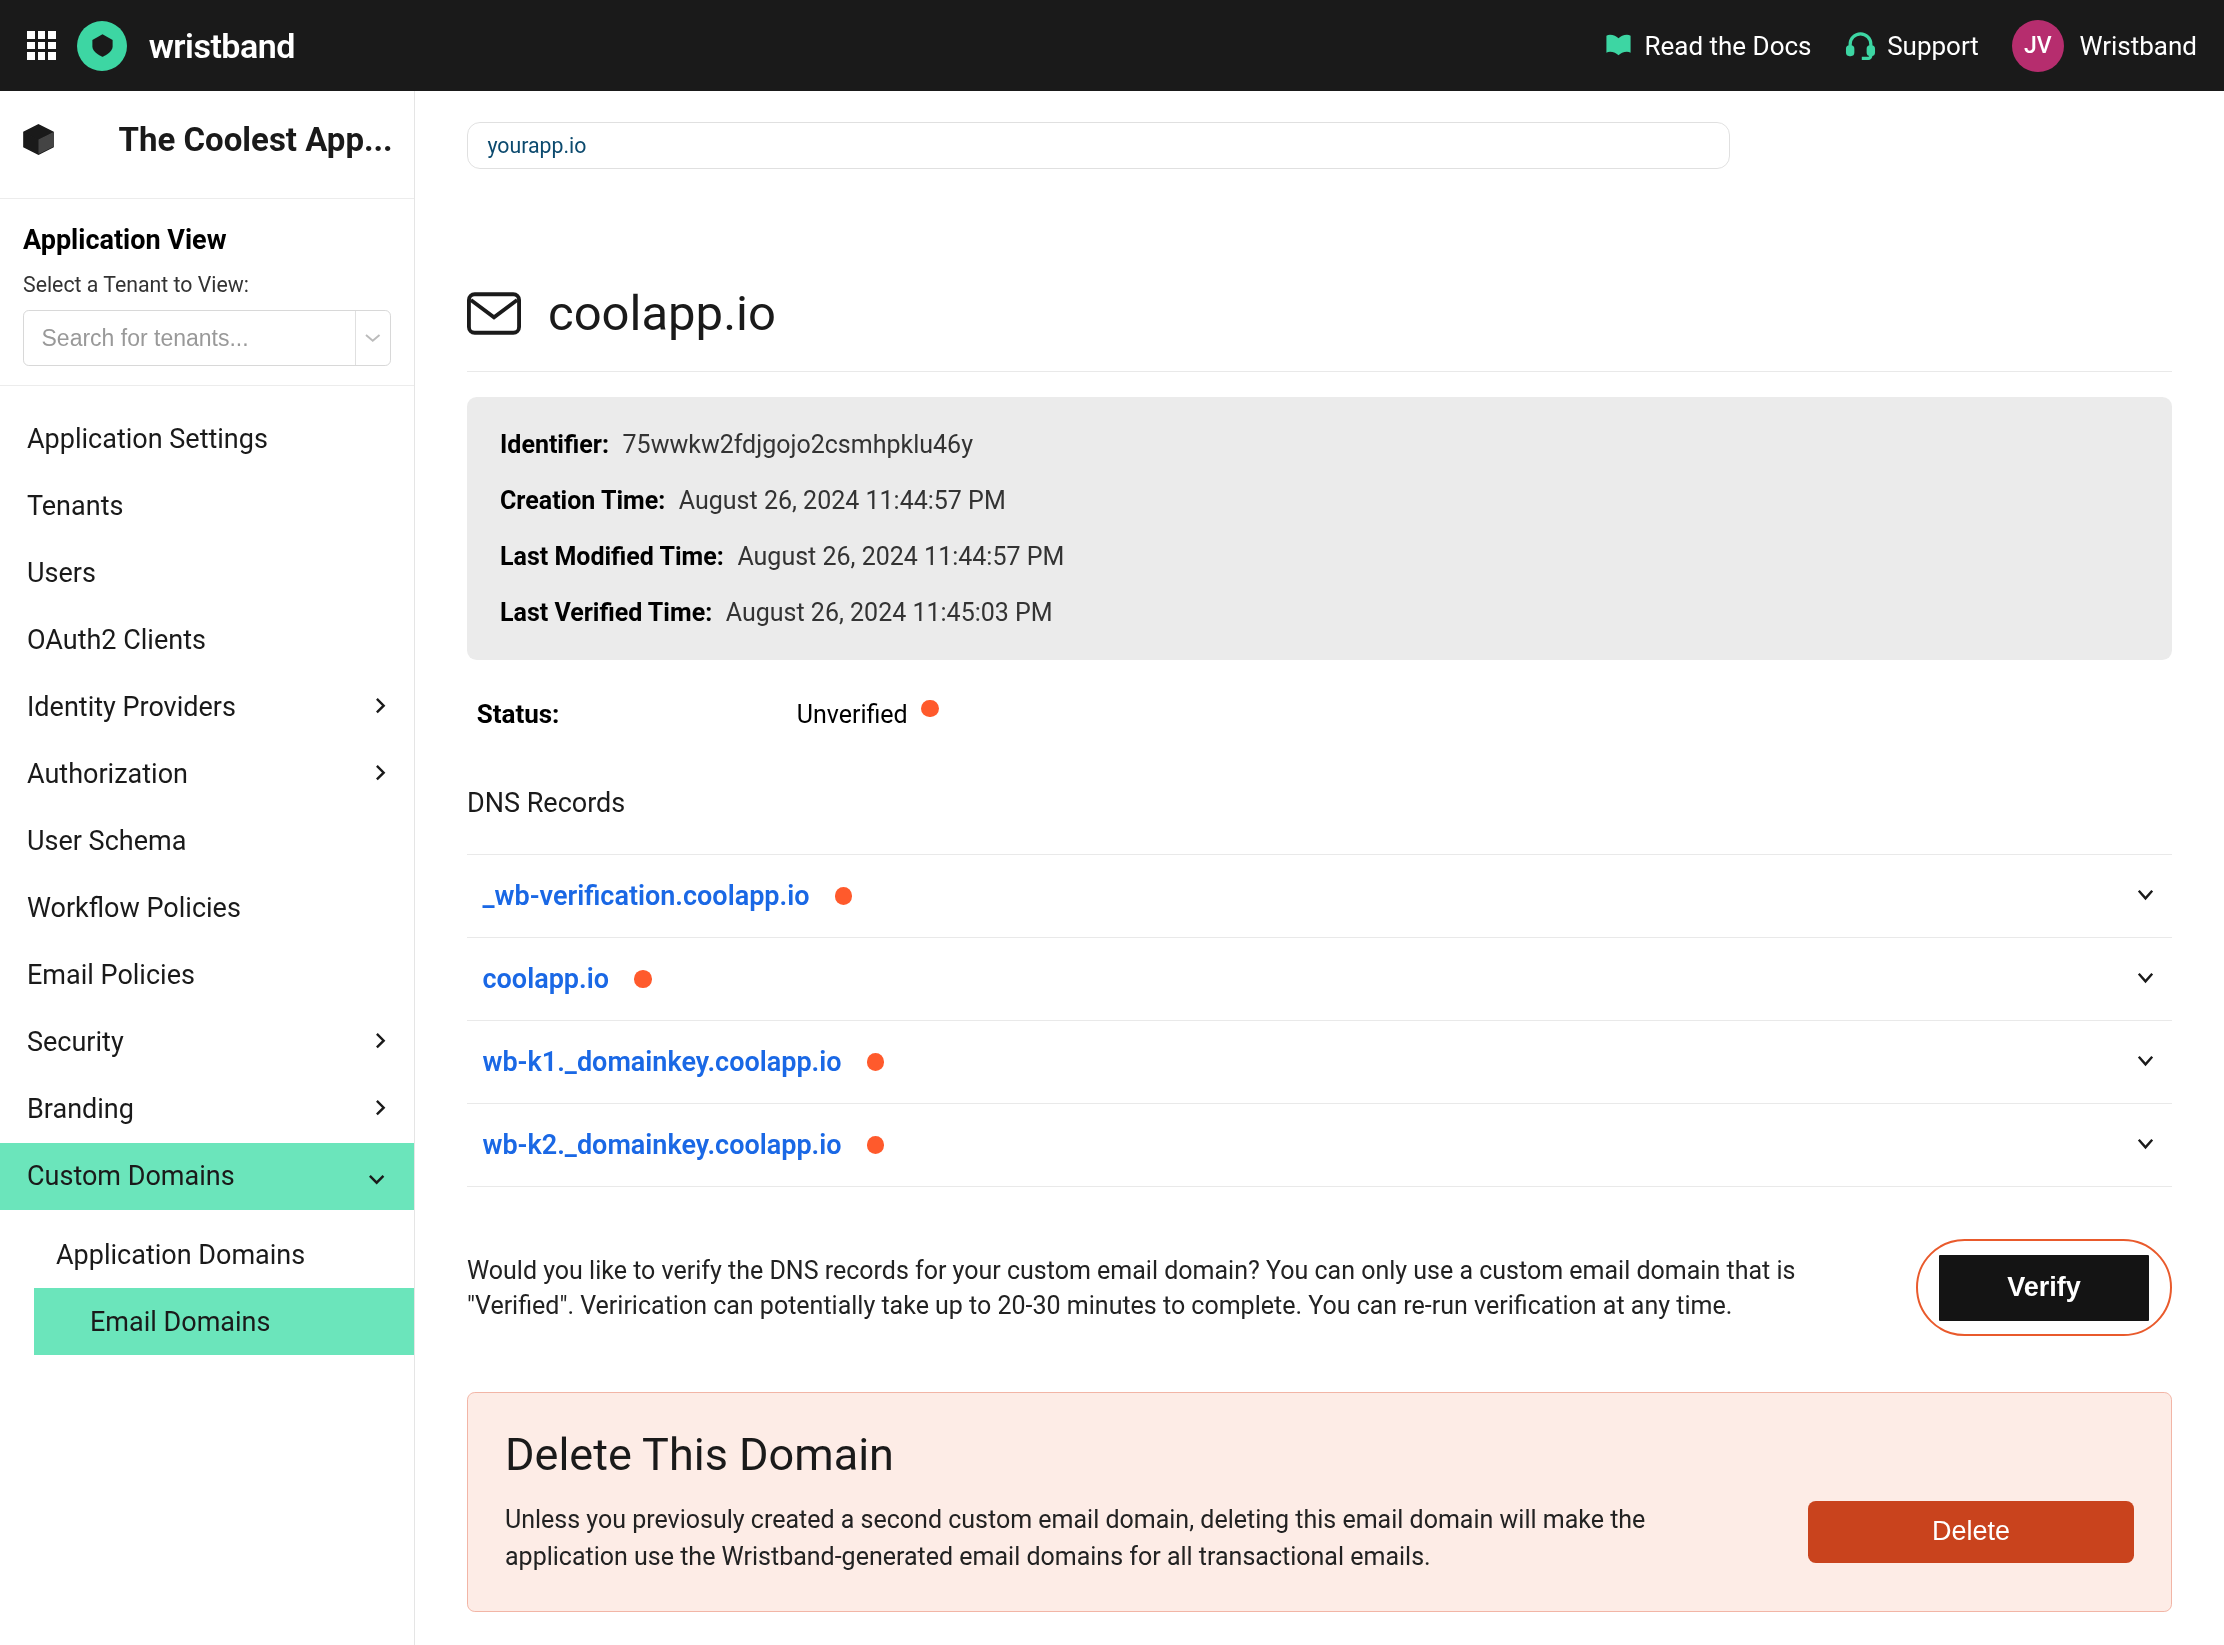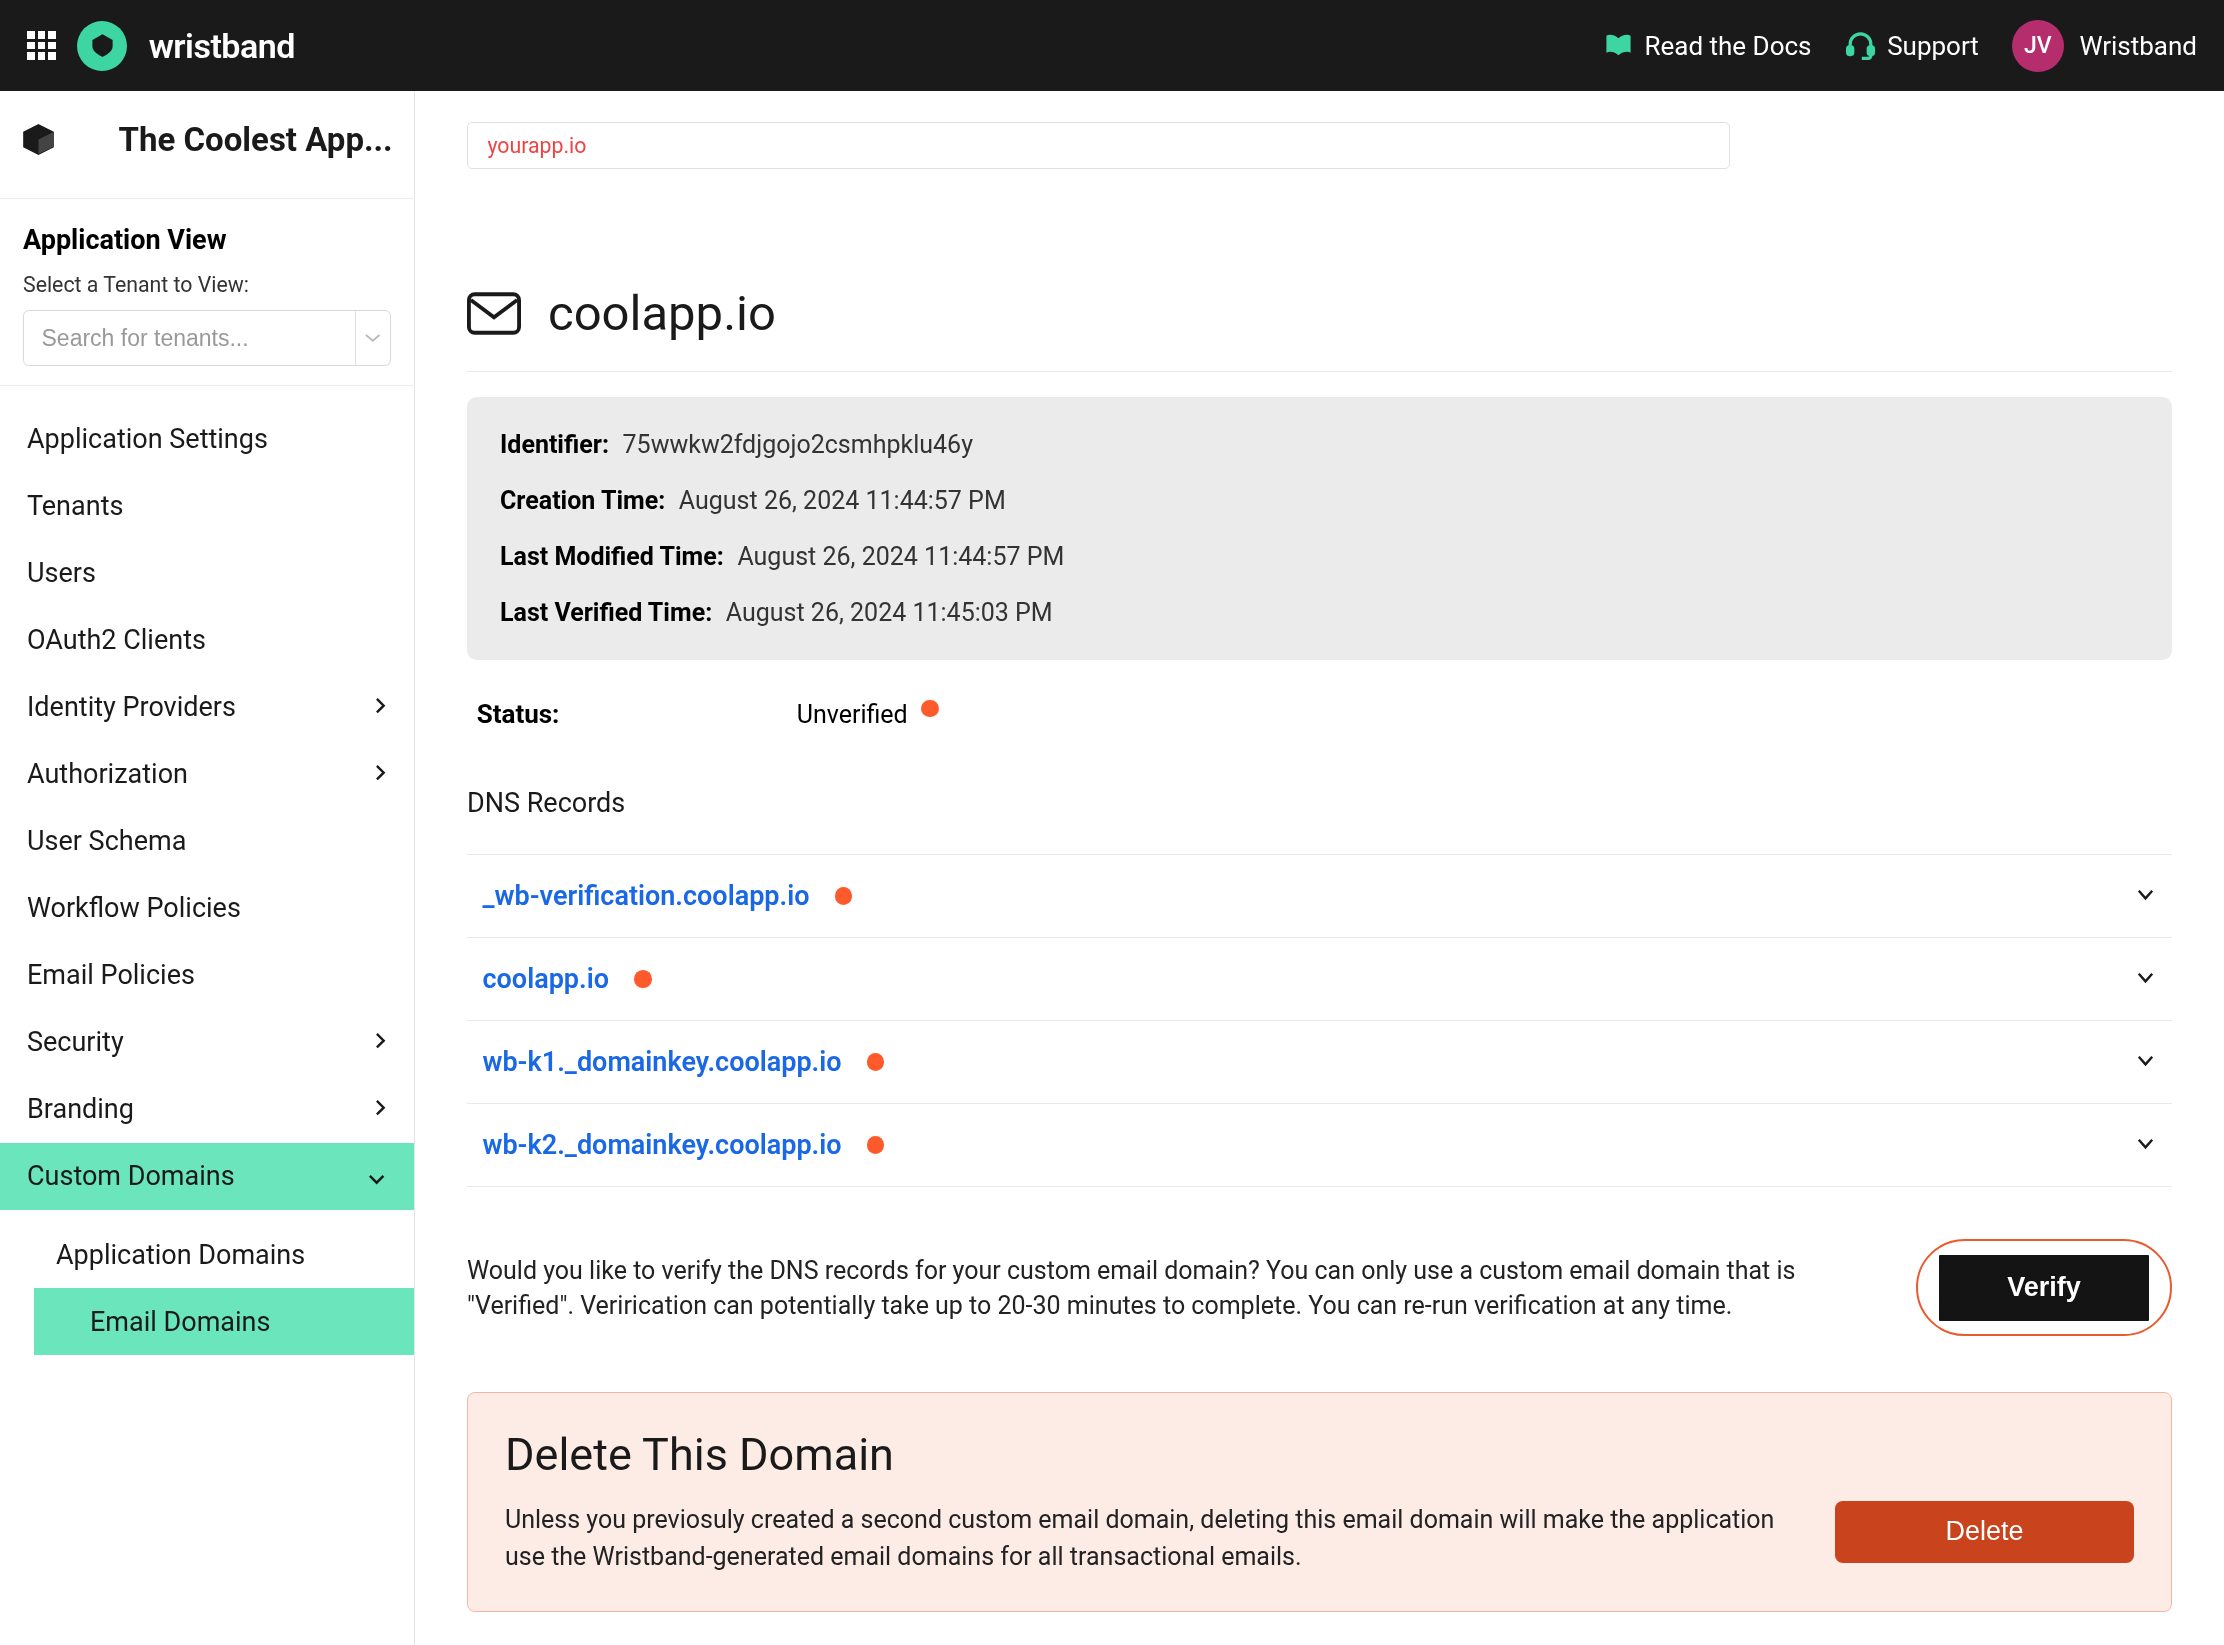--- a/index.html
+++ b/index.html
@@ -37,21 +37,21 @@
 
     .nav-list { padding: 19.4px 0; }
     .nav-item { display: flex; align-items: center; justify-content: space-between; padding: 17.5px 27px; font-size: 27px; color: #1a1a1a; cursor: pointer; }
     .nav-item.expanded { background: #6be5bb; padding: 17.5px 27px; }
     .nav-subitem { padding: 17.5px 27px 17.5px 56px; font-size: 27px; color: #1a1a1a; cursor: pointer; }
     .nav-subitem.active { background: #6be5bb; margin-left: 34px; }
     .nav-subitem.indent { padding-left: 56px; margin-top: 11.6px; }
 
     .main { flex: 1; padding: 0 52px 52px; overflow-y: auto; }
 
-    .url-box { border: 1.9px solid #e0e0e0; border-radius: 5px; height: 47px; margin-top: 31px; display: flex; align-items: center; padding: 0 19.4px; color: #ef4444; font-size: 21.3px; width: 1263px; }
+    .url-box { border: 1.9px solid #e0e0e0; border-radius: 13px; height: 47px; margin-top: 31px; display: flex; align-items: center; padding: 0 19.4px; color: #0c4a6e; font-size: 21.3px; width: 1263px; }
 
     .domain-header { display: flex; align-items: center; gap: 27px; margin-top: 116px; padding-bottom: 29px; border-bottom: 1.9px solid #e9e9e9; }
     .envelope-icon { width: 54px; height: 43px; }
     .domain-title { font-size: 49px; font-weight: 400; color: #1a1a1a; }
 
     .info-card { background: #ebebeb; border-radius: 9.7px; margin-top: 25px; padding: 33px 33px; }
     .info-row { display: flex; gap: 13.6px; font-size: 25px; margin-bottom: 27px; }
     .info-row:last-child { margin-bottom: 0; }
     .info-label { font-weight: 700; }
     .info-value { color: #333; }
@@ -73,21 +73,21 @@
 
     .verify-section { display: flex; align-items: center; gap: 39px; margin-top: 52px; }
     .verify-text { font-size: 25px; color: #222; line-height: 1.4; flex: 1; }
     .verify-highlight { border: 2.9px solid #e95a2c; border-radius: 49px; padding: 13.6px 21.3px; display: inline-flex; }
     .verify-btn { background: #141414; color: #fff; border: none; border-radius: 1px; padding: 17.5px 68px; font-size: 27px; font-weight: 600; cursor: pointer; }
 
     .delete-card { border: 1.9px solid #f2b5a6; background: #fdece6; border-radius: 7.8px; margin-top: 56px; padding: 35px 37px; }
     .delete-title { font-size: 45px; font-weight: 400; color: #1a1a1a; margin-bottom: 19.4px; }
     .delete-body-row { display: flex; gap: 58px; align-items: flex-start; }
     .delete-text { font-size: 25px; color: #222; line-height: 1.5; flex: 1; }
-    .delete-btn { background: #c9431d; color: #fff; border: none; border-radius: 7.8px; padding: 15.5px 0; font-size: 27px; font-weight: 500; cursor: pointer; width: 299px; }
+    .delete-btn { background: #c9431d; color: #fff; border: none; border-radius: 7.8px; padding: 15.5px 0; font-size: 27px; font-weight: 500; cursor: pointer; width: 326px; }
   </style>
 </head>
 <body>
 
 <div class="topbar">
   <div class="topbar-left">
     <div class="grid-icon">
         <span></span>
         <span></span>
         <span></span>

